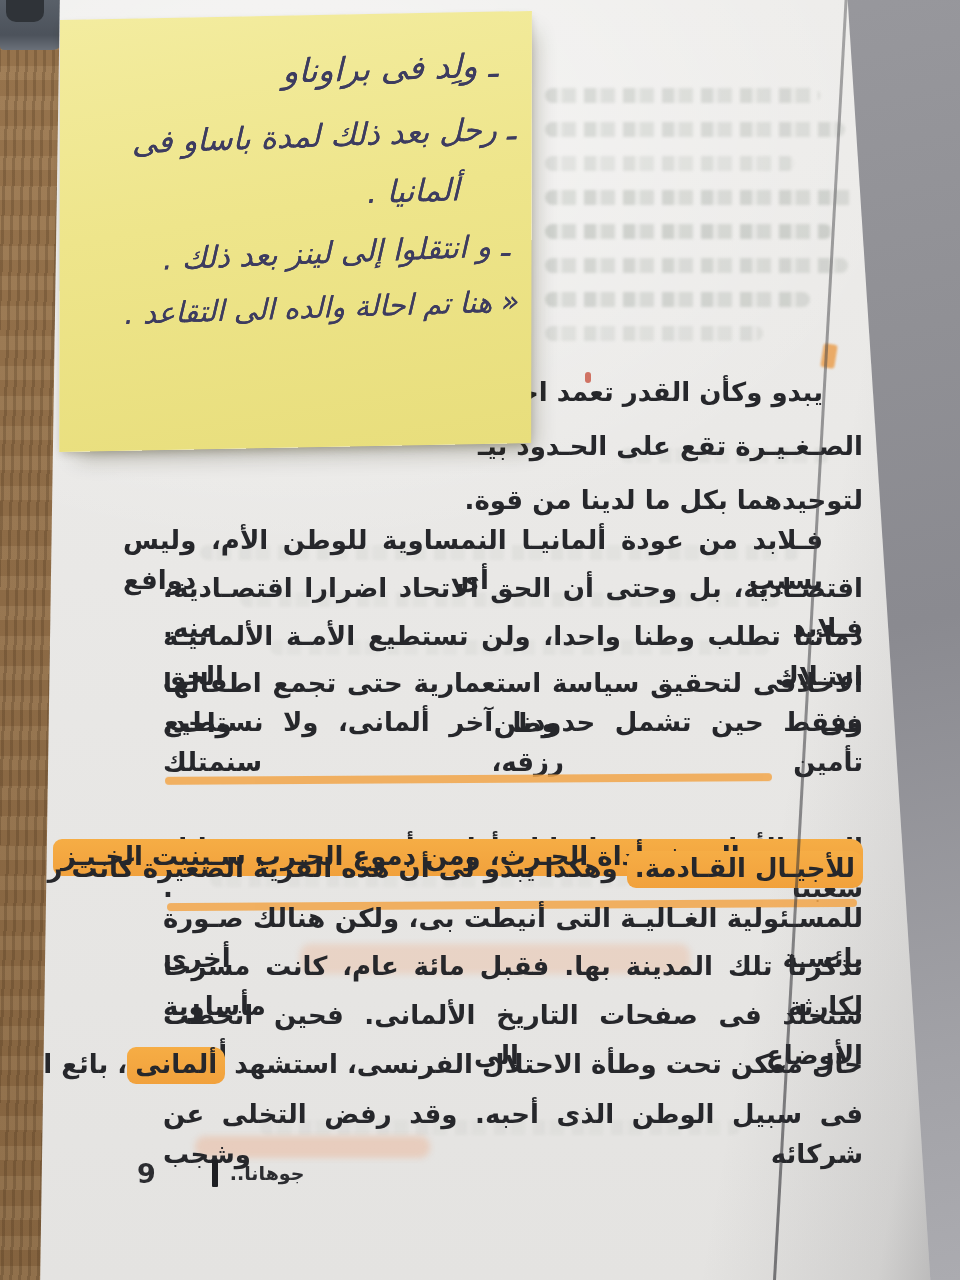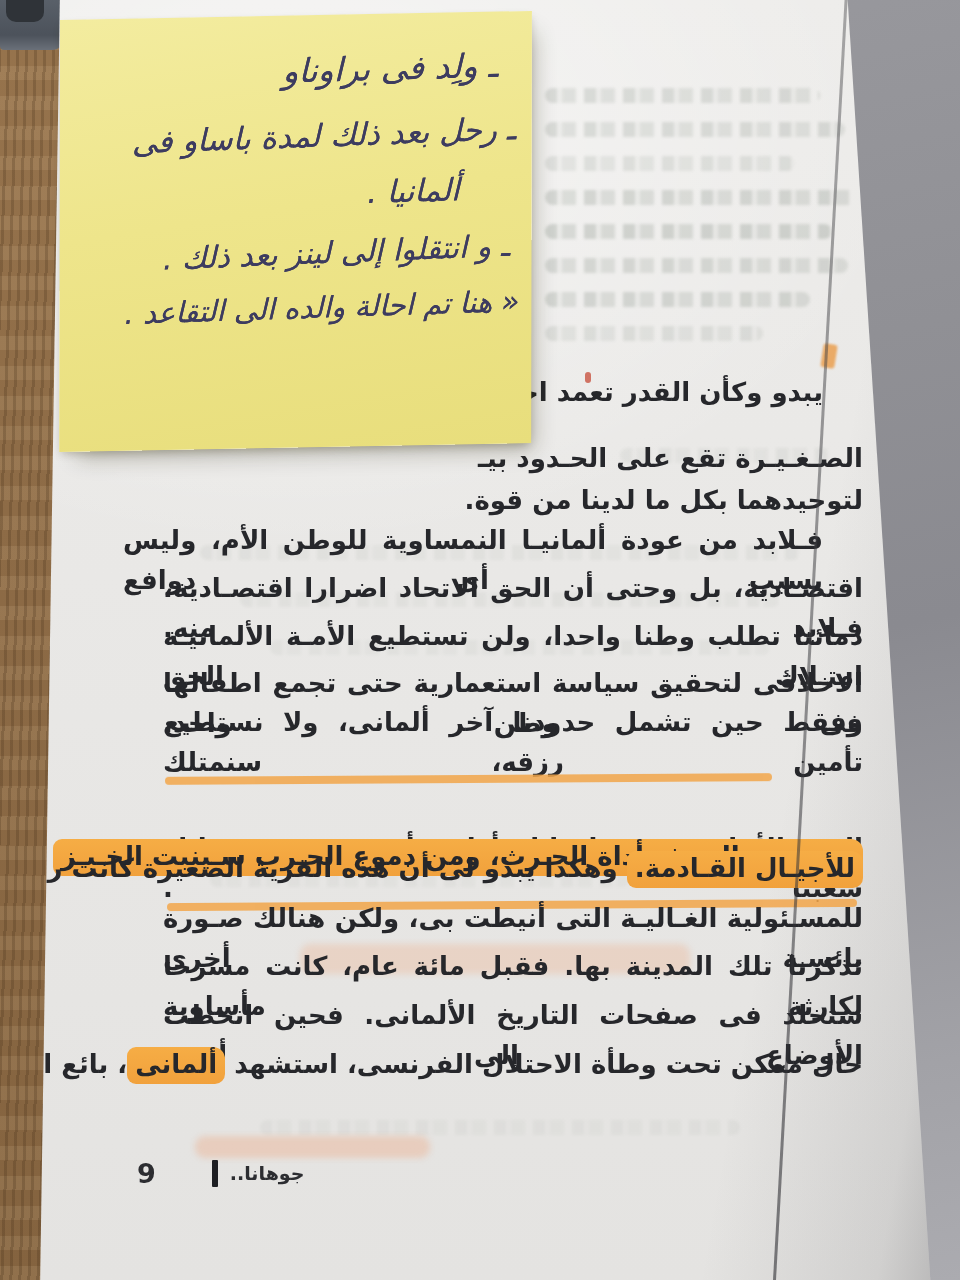--- a/index.html
+++ b/index.html
@@ -120,37 +120,38 @@
   <div class="ghost-row g-abs" style="left:210px;top:872px;width:420px;opacity:.12;"></div>
   <div class="ghost-row g-abs" style="left:260px;top:1120px;width:480px;opacity:.12;"></div>
 
   <div class="bleed-bar" style="left:300px;top:944px;width:390px;height:30px;background:rgba(238,170,130,.30);"></div>
   <div class="bleed-bar" style="left:195px;top:1136px;width:235px;height:22px;background:rgba(238,160,120,.34);"></div>
   <div class="mark" style="left:822px;top:344px;width:14px;height:24px;background:rgba(233,150,60,.75);filter:blur(1px);transform:rotate(9deg);"></div>
   <div class="mark" style="left:585px;top:372px;width:6px;height:11px;background:rgba(195,62,42,.7);filter:blur(.5px);"></div>
 
   <div class="textcol">
     <div class="bline indent" style="top:372px;">يبدو وكأن القدر تعمد اختيـ</div>
-    <div class="bline" style="top:426px;margin-top:12px;">الصـغـيـرة تقع على الحـدود بيـ</div>
+    <div class="bline" style="top:426px;">الصـغـيـرة تقع على الحـدود بيـ</div>
     <div class="bline" style="top:480px;">لتوحيدهما بكل ما لدينا من قوة.</div>
 
     <div class="bline justify indent" style="top:520px;">فـلابد من عودة ألمانيـا النمساوية للوطن الأم، وليس بسبب أى دوافع</div>
     <div class="bline justify" style="top:568px;">اقتصـادية، بل وحتى أن الحق الاتحاد اضرارا اقتصـادية، فـلابد منه.</div>
     <div class="bline justify" style="top:616px;">دمائنا تطلب وطنا واحدا، ولن تستطيع الأمـة الألمانيـة امتـلاك الحق</div>
     <div class="bline justify u-orange u-part" style="top:702px;">وفقط حين تشمل حدودنا آخر ألمانى، ولا نستطيع تأمين رزقه، سنمتلك</div>
 
     <div class="bline justify" style="top:663px;">الاخلاقى لتحقيق سياسة استعمارية حتى تجمع اطفالها فى وطن واحد.</div>
     <div class="bline justify u-orange u-full" style="top:748px;">الحق الأخلاقى فى احتلال أراض أخرى بسبب معاناة شعبنا .</div>
 
     <div class="bline" style="top:836px;"><span class="hl">سـيصـير السيف أداة الحـرث، ومن دموع الحـرب سـينبت الخـبـز</span></div>
     <div class="bline" style="top:848px;"><span class="hl">للأجيـال القـادمة.</span><span> وهكذا يبدو لى أن هذه القرية الصغيرة كانت رمزا</span></div>
     <div class="bline justify" style="top:898px;">للمسـئولية الغـاليـة التى أنيطت بى، ولكن هنالك صـورة بائسـة أخرى</div>
     <div class="bline justify" style="top:946px;">تذكرنا تلك المدينة بها. فقبل مائة عام، كانت مسرحا لكارثة مأساوية</div>
     <div class="bline justify" style="top:995px;">ستخلد فى صفحات التاريخ الألمانى. فحين انحطت الأوضاع إلى أسوء</div>
     <div class="bline" style="top:1044px;"><span>حال ممكن تحت وطأة الاحتلال الفرنسى، استشهد </span><span class="hl">ألمانى</span><span>، بائع الكتب،</span></div>
+    <div class="bline justify" style="top:1094px;">فى سبيل الوطن الذى أحبه. وقد رفض التخلى عن شركائه وشجب</div>
   </div>
 
   <div class="footer">
     <div class="footer-num">9</div>
     <div class="footer-bar"></div>
     <div class="footer-title">جوهانا..</div>
   </div>
 </div>
 
 <div class="page-edge-line"></div>

